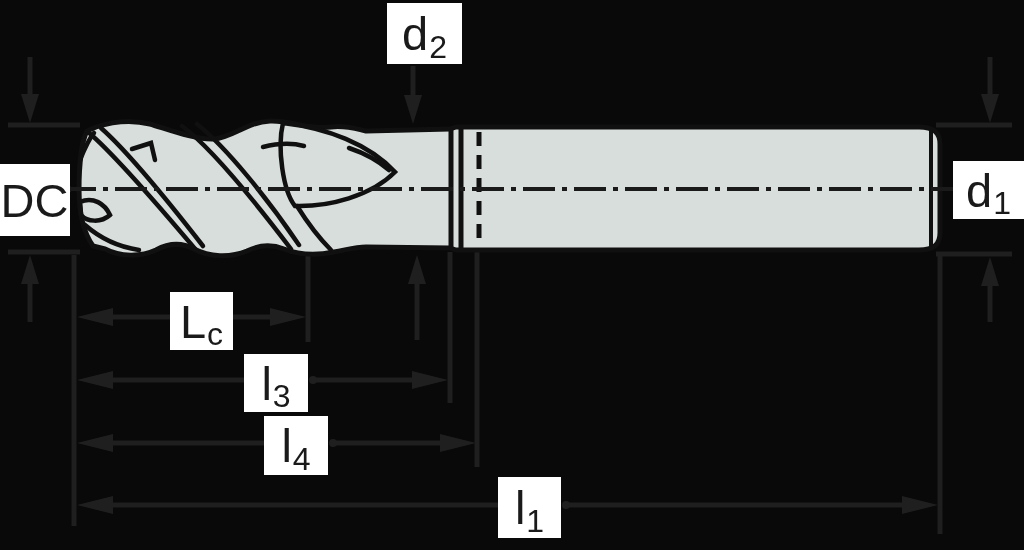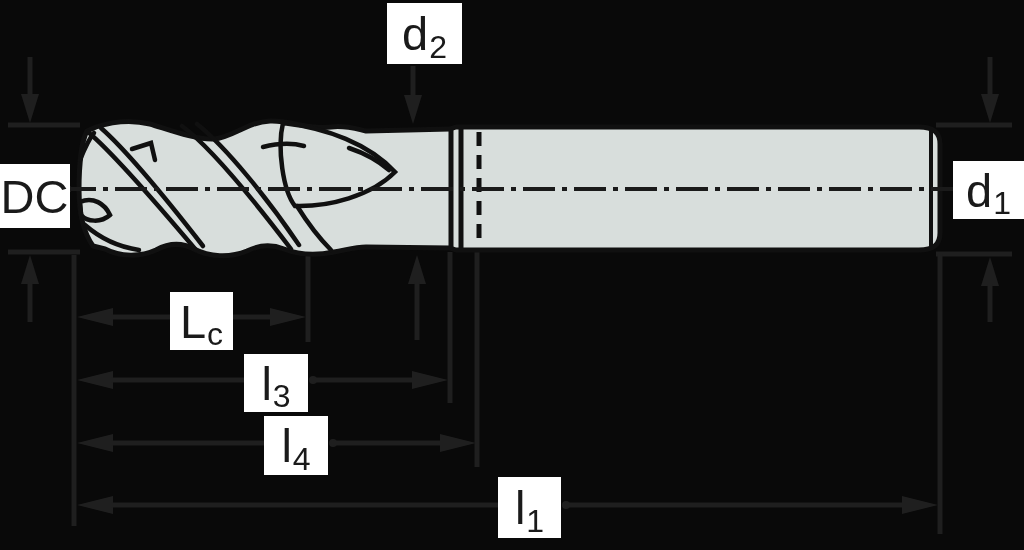--- a/index.html
+++ b/index.html
@@ -148,21 +148,21 @@
         <line x1="64" y1="189" x2="953" y2="189" stroke="#1a1a1a" stroke-width="4" stroke-dasharray="32 7 5 7"></line>
       </g>
     </g>
   </svg>
 
   <div class="lbl" style="left:387px;top:3px;width:75px;height:61px;">
     <span class="base">d</span>
       <span class="sub">2</span>
   </div>
 
-  <div class="lbl" style="left:0px;top:164px;width:70px;height:64px;">
+  <div class="lbl" style="left:0px;top:164px;width:70px;height:72px;">
     <span class="base">DC</span>
       <span class="sub"></span>
   </div>
 
   <div class="lbl" style="left:953px;top:161px;width:71px;height:58px;">
     <span class="base">d</span>
       <span class="sub">1</span>
   </div>
 
   <div class="lbl" style="left:170px;top:292px;width:63px;height:58px;">

